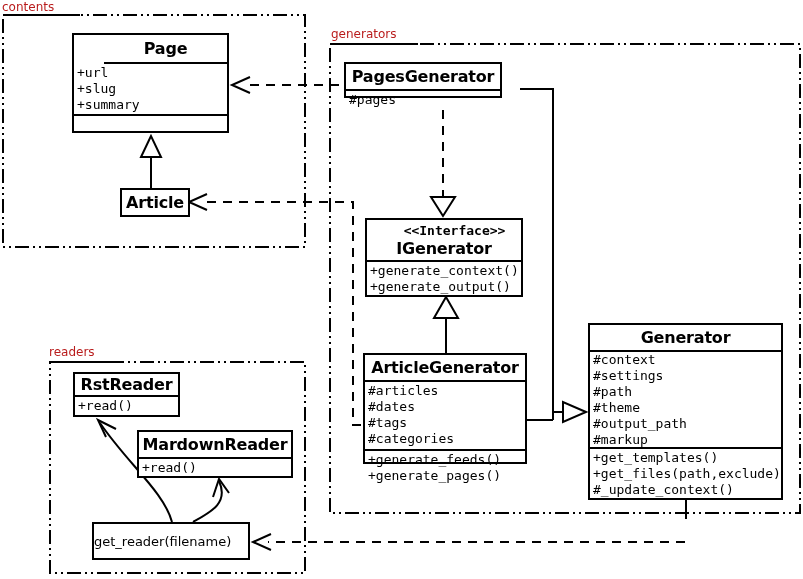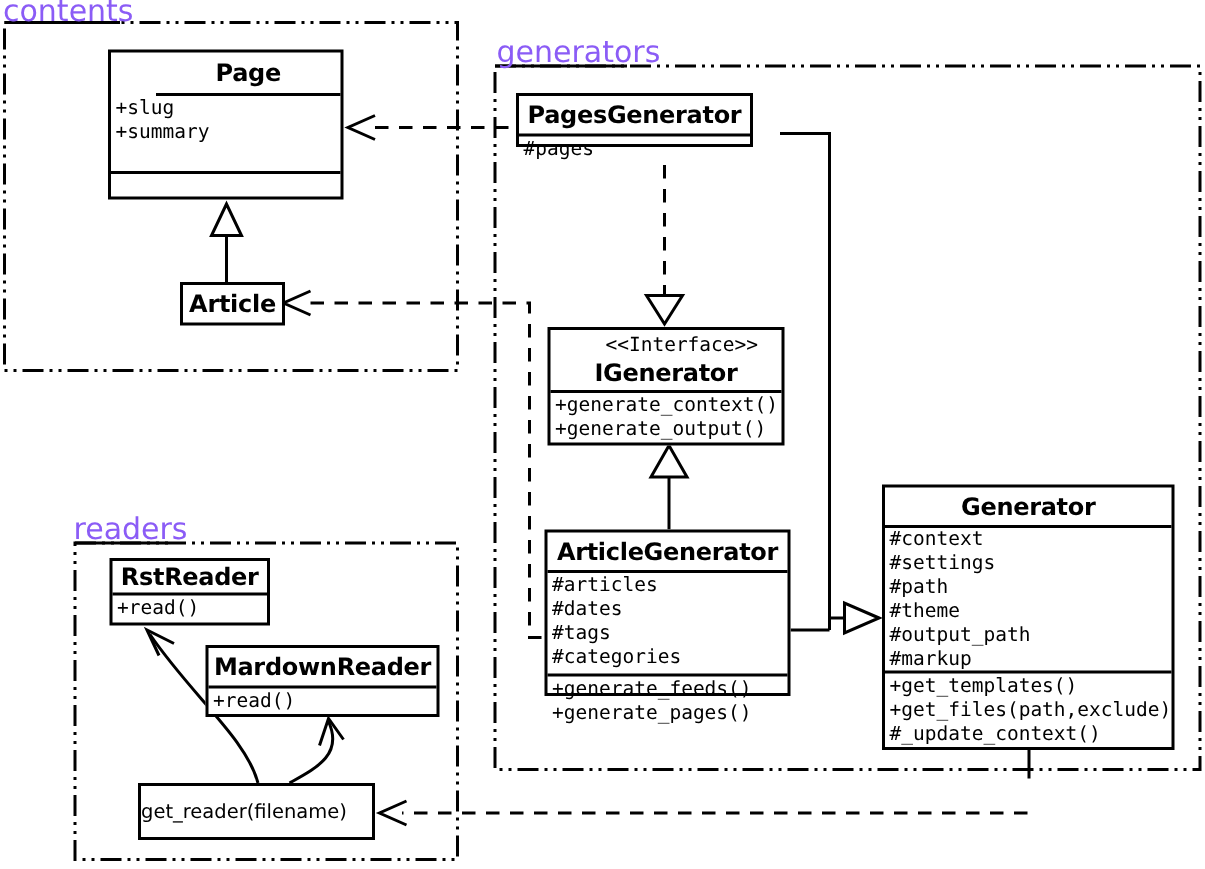--- a/index.html
+++ b/index.html
@@ -4,27 +4,27 @@
 <style>
   html,body{margin:0;padding:0;background:#fff;}
   #stage{position:relative;width:803px;height:579px;background:#fff;
          font-family:"DejaVu Sans",sans-serif;color:#000;overflow:hidden;}
   #edges{position:absolute;left:0;top:0;z-index:1;}
   .pkg{fill:none;stroke:#000;stroke-width:2;stroke-dasharray:14 4 2 4 2 4;}
   .sl{stroke:#000;stroke-width:2;fill:none;}
   .dash{stroke:#000;stroke-width:2;fill:none;stroke-dasharray:9 7;}
   .hollow{fill:#fff;stroke:#000;stroke-width:2;stroke-linejoin:miter;}
   .ah{fill:none;stroke:#000;stroke-width:2;}
-  .pkg-label{position:absolute;z-index:3;font-size:20px;line-height:16px;color:#8b5cf6;}
+  .pkg-label{position:absolute;z-index:3;font-size:12px;line-height:16px;color:#b91c1c;}
   .uml{position:absolute;z-index:2;box-sizing:border-box;border:2px solid #000;background:#fff;}
   .uml-title{font-weight:bold;font-size:16px;letter-spacing:-0.2px;text-align:center;
              display:flex;align-items:center;justify-content:center;white-space:nowrap;
              overflow:hidden;border-bottom:2px solid #000;}
   .uml-title.noline{border-bottom:none;}
-  .stereo{font-family:"DejaVu Sans Mono",monospace;font-weight:normal;font-size:13px;
+  .stereo{font-family:"DejaVu Sans Mono",monospace;font-weight:bold;font-size:13px;
           letter-spacing:0;line-height:17px;margin-left:21px;}
   .titlewrap{display:flex;flex-direction:column;align-items:center;justify-content:center;
              border-bottom:2px solid #000;overflow:hidden;}
   .titlewrap .bold{font-weight:bold;font-size:16px;line-height:19px;letter-spacing:-0.2px;}
   .sec{font-family:"DejaVu Sans Mono",monospace;font-size:13px;padding:1px 0 0 3px;
        overflow:hidden;white-space:nowrap;}
   .sec.divide{border-bottom:2px solid #000;}
   .mline{line-height:16px;}
   .plain-label{font-size:13px;display:flex;align-items:center;justify-content:flex-start;
                white-space:nowrap;overflow:hidden;}
@@ -75,20 +75,21 @@
     <polyline class="ah" points="213,497 219,479 229,493"></polyline>
   </svg>
 
   <div class="pkg-label" style="left:2px;top:-1px;">contents</div>
   <div class="pkg-label" style="left:331px;top:26px;">generators</div>
   <div class="pkg-label" style="left:49px;top:344px;">readers</div>
 
   <div class="uml" style="left:72px;top:33px;width:157px;height:100px;">
     <div class="uml-title" style="height:27px;margin-left:30px;">Page</div>
     <div class="sec divide" style="height:49px;">
+      <div class="mline">+url</div>
       <div class="mline">+slug</div>
       <div class="mline">+summary</div>
     </div>
   </div>
 
   <div class="uml" style="left:120px;top:188px;width:70px;height:29px;">
     <div class="uml-title noline" style="height:25px;">Article</div>
   </div>
 
   <div class="uml" style="left:344px;top:62px;width:158px;height:36px;">

